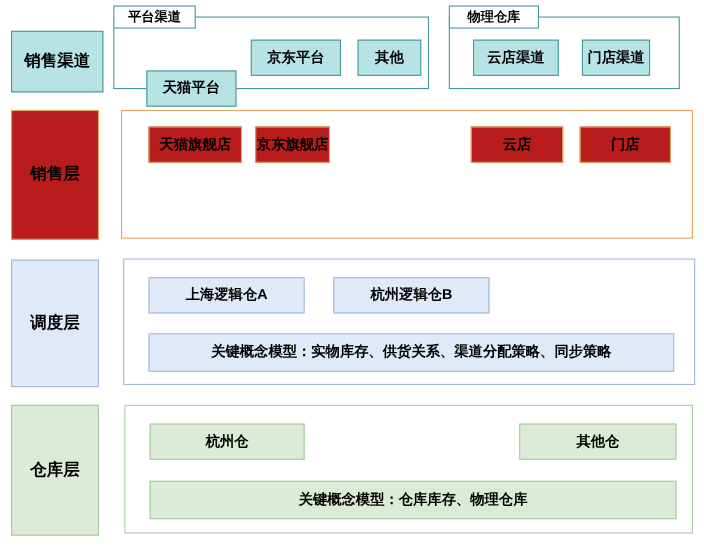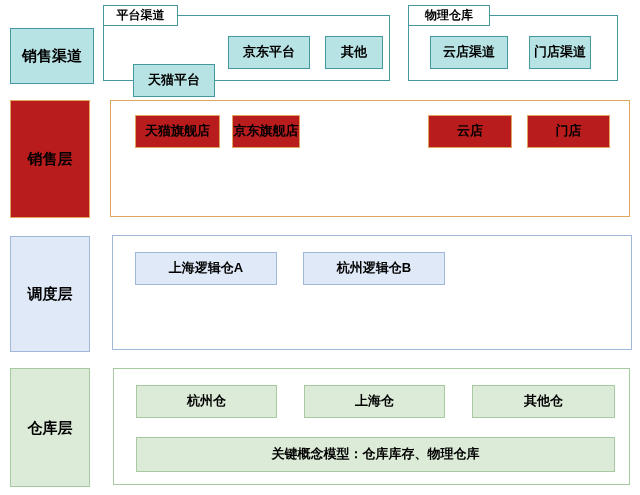--- a/index.html
+++ b/index.html
@@ -47,21 +47,21 @@
   <div class="box frame-peach" style="left:110px;top:100px;width:520px;height:117px;"></div>
   <div class="box peach node" style="left:135px;top:115px;width:85px;height:33px;">天猫旗舰店</div>
   <div class="box peach node" style="left:232px;top:115px;width:68px;height:33px;">京东旗舰店</div>
   <div class="box peach node" style="left:428px;top:115px;width:84px;height:33px;">云店</div>
   <div class="box peach node" style="left:527px;top:115px;width:83px;height:33px;text-align:center;">门店</div>
 
   <div class="box blue lbl" style="left:10px;top:236px;width:80px;height:116px;">调度层</div>
   <div class="box frame-blue" style="left:112px;top:235px;width:520px;height:115px;"></div>
   <div class="box blue node" style="left:135px;top:252px;width:142px;height:33px;">上海逻辑仓A</div>
   <div class="box blue node" style="left:303px;top:252px;width:142px;height:33px;">杭州逻辑仓B</div>
+  <div class="box blue keybar" style="left:135px;top:303px;width:478px;height:35px;">关键概念模型：实物库存、供货关系、渠道分配策略、同步策略</div>
 
   <div class="box green lbl" style="left:10px;top:368px;width:80px;height:119px;">仓库层</div>
   <div class="box frame-green" style="left:113px;top:368px;width:517px;height:117px;"></div>
   <div class="box green node" style="left:136px;top:385px;width:141px;height:33px;">杭州仓</div>
-  <div class="box green node" style="left:304px;top:385px;width:141px;height:33px;">上海仓</div>
   <div class="box green node" style="left:472px;top:385px;width:143px;height:33px;">其他仓</div>
   <div class="box green keybar" style="left:136px;top:437px;width:479px;height:35px;">关键概念模型：仓库库存、物理仓库</div>
 
 </div>
 
 </body></html>

